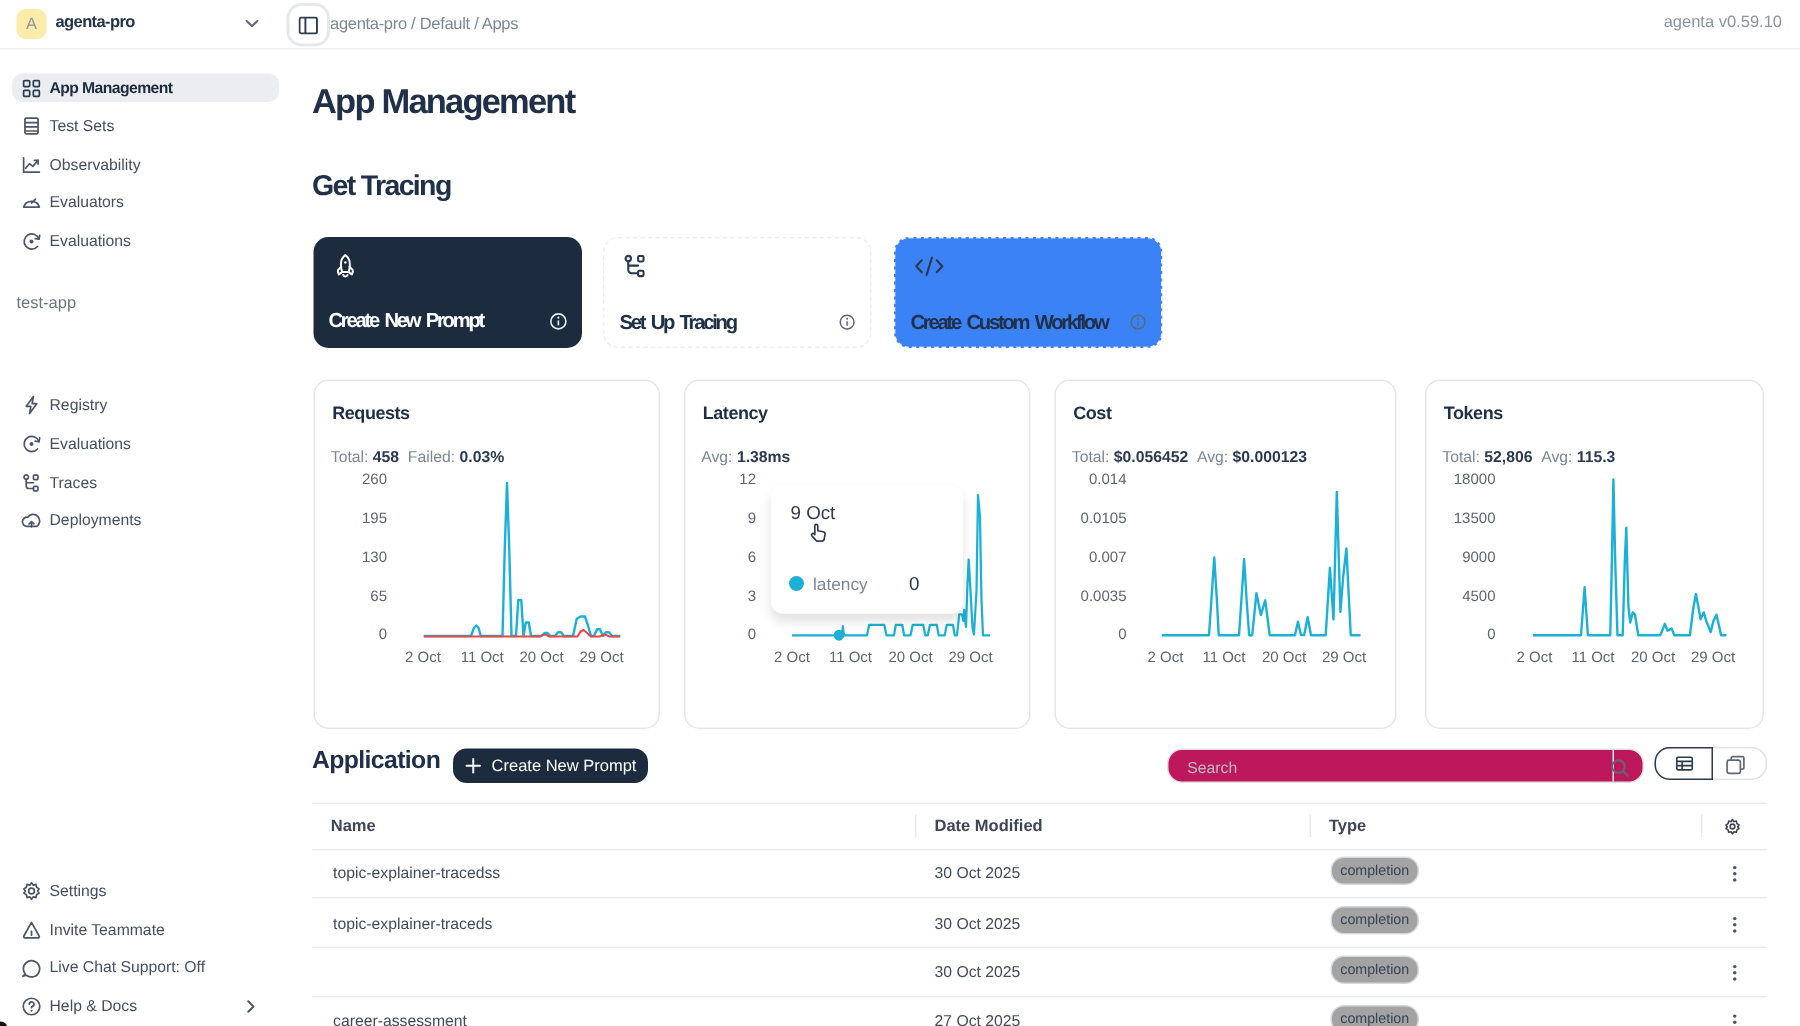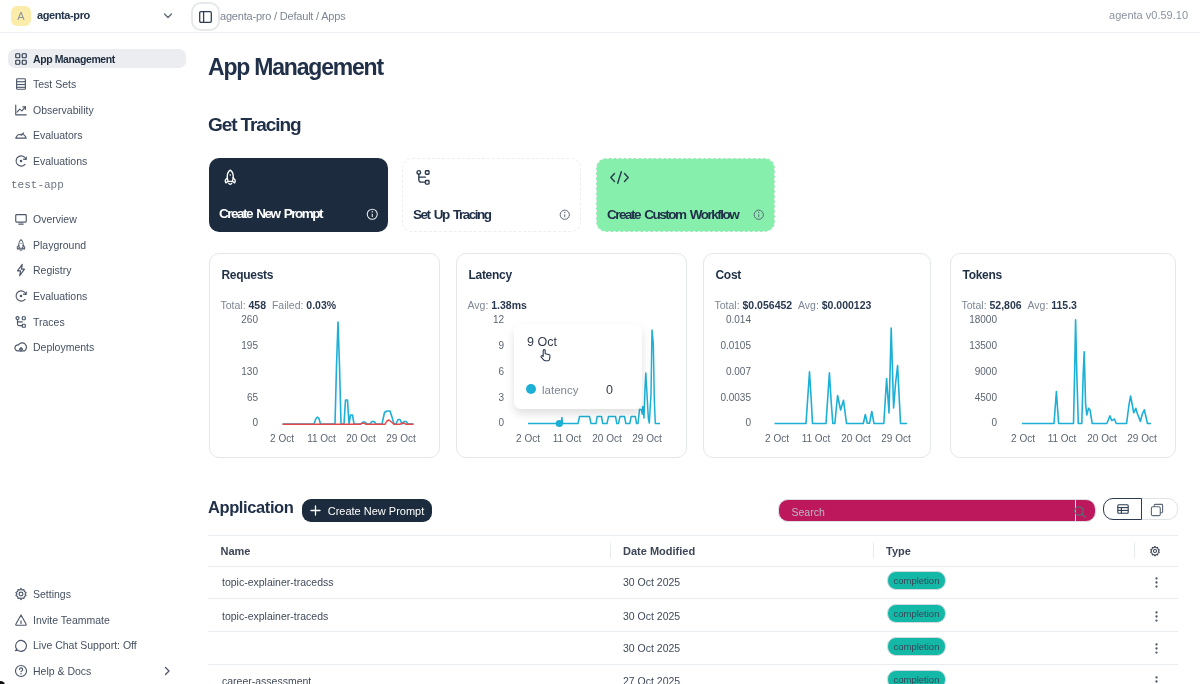--- a/index.html
+++ b/index.html
@@ -32,23 +32,23 @@
 
 #h1 { position:absolute; left:208px; top:53.5px; font-size:23px; letter-spacing:-1.2px; font-weight:bold; color:#203049; }
 #h2 { position:absolute; left:208px; top:113.5px; font-size:19px; letter-spacing:-1.1px; font-weight:bold; color:#203049; }
 
 .gcard { position:absolute; top:158px; width:179px; height:74px; border-radius:10px; }
 .gcard .gi { position:absolute; left:12px; top:10px; }
 .gcard .gt { position:absolute; left:10px; top:48px; font-size:13.5px; letter-spacing:-1.5px; word-spacing:2px; font-weight:bold; }
 .gcard .ginfo { position:absolute; right:10px; top:50px; }
 #gc1 { left:209px; background:#1c2c3e; color:#fff; }
 #gc2 { left:402px; background:#fff; border:1px dashed #eceef1; color:#203049; }
-#gc3 { left:596px; background:#86efac; border:1px dashed #eceef1; color:#203049; }
-
-.mcard { position:absolute; top:253px; height:205px; background:#fff;
+#gc3 { left:596px; background:#3b82f6; border:1px dashed #eceef1; color:#203049; }
+
+.mcard { position:absolute; top:253px; height:233px; background:#fff;
   border:1px solid #e4e7ea; border-radius:10px; }
 .mcard .t { position:absolute; left:11.5px; top:14px; font-size:12px; letter-spacing:-0.3px; font-weight:bold; color:#1f2f46; }
 .mcard .s { position:absolute; left:10.5px; top:33px; font-size:10.5px; color:#7d8694;margin-top:12px; }
 .mcard .s b { color:#2a3950; }
 
 
 #apph { position:absolute; left:208px; top:497.5px; font-size:16.5px; letter-spacing:-0.4px; font-weight:bold; color:#203049; }
 #cnp { position:absolute; left:302px; top:499px; width:130px; height:23px; background:#1c2c3e;
   border-radius:9px; color:#fff; font-size:11px; display:flex; align-items:center; justify-content:center; }
 #search { position:absolute; left:777.5px; top:499px; width:318px; height:22.5px;
@@ -63,21 +63,21 @@
 #tseg2 { position:absolute; right:13px; top:4px; }
 
 #table { position:absolute; left:208px; top:535px; width:970px; height:149px; }
 .hline { position:absolute; left:0; width:970px; height:1px; background:#eaedf0; }
 .hdr { position:absolute; top:1px; height:30px; display:flex; align-items:center;
   font-size:11px; font-weight:bold; color:#3c4656; }
 .vsep { position:absolute; top:8px; width:1px; height:15px; background:#e8ebee; }
 .cell { position:absolute; height:33px; display:flex; align-items:center;
   font-size:10.5px; color:#404a5a; }
 .chip { position:absolute; height:19px; padding:0 5.5px; border:1px solid #d5d9dd;
-  border-radius:9px; font-size:9.5px; color:#394456; display:flex; align-items:center; background:#14b8a6; }
+  border-radius:9px; font-size:9.5px; color:#394456; display:flex; align-items:center; background:#a3a3a3; }
 .dots { position:absolute; left:940px; width:16px; height:33px; display:flex;
   align-items:center; justify-content:center; }
 
 .axis { font-size:10px; fill:#5b6572; }
 </style>
 </head>
 <body>
 
 <div id="header">
   <div id="avatar">A</div>
@@ -136,41 +136,22 @@
   <div class="mitem" style="top:115.5px;">
     <svg class="mi" viewBox="0 0 16 16">
         <g fill="none" stroke="#4b5668" stroke-width="1.3" stroke-linecap="round" stroke-linejoin="round">
           <path d="M12.6 11.8 a5.8 5.8 0 1 1 1.1 -5.6"></path>
           <path d="M14.2 3.4 l-0.5 2.9 -2.9 -0.5"></path>
           <circle cx="8" cy="8" r="1.5" fill="#4b5668" stroke="none"></circle>
         </g>
       </svg>
     Evaluations</div>
 
-  <div class="mlabel" style="top:146px;font-family:Liberation Mono, monospace;">test-app</div>
-
-  <div class="mitem" style="top:174px;">
-    <svg class="mi" viewBox="0 0 16 16">
-        <g fill="none" stroke="#4b5668" stroke-width="1.3" stroke-linecap="round" stroke-linejoin="round">
-          <rect x="2" y="3" width="12" height="8.5" rx="1"></rect>
-          <line x1="5.5" y1="13.8" x2="10.5" y2="13.8"></line>
-        </g>
-      </svg>
-    Overview</div>
-  <div class="mitem" style="top:199.6px;">
-    <svg class="mi" viewBox="0 0 16 16">
-        <g fill="none" stroke="#4b5668" stroke-width="1.2" stroke-linecap="round" stroke-linejoin="round">
-          <path d="M8 1.8 c1.8 1.2 2.6 3.4 2.6 5.6 0 1.6-.3 3-.8 4.2 h-3.6 c-.5-1.2-.8-2.6-.8-4.2 0-2.2.8-4.4 2.6-5.6 Z"></path>
-          <path d="M5.6 8.5 L3.8 10.3 c-.3 1 .0 2 .4 2.6 l1.9-1.3"></path>
-          <path d="M10.4 8.5 L12.2 10.3 c.3 1 0 2-.4 2.6 l-1.9-1.3"></path>
-          <path d="M6.7 13.2 a1.4 1.4 0 0 0 2.6 0"></path>
-          <circle cx="8" cy="6" r="0.7" fill="#4b5668" stroke="none"></circle>
-        </g>
-      </svg>
-    Playground</div>
+  <div class="mlabel" style="top:163px;">test-app</div>
+
   <div class="mitem" style="top:225px;">
     <svg class="mi" viewBox="0 0 16 16">
         <g fill="none" stroke="#4b5668" stroke-width="1.3" stroke-linecap="round" stroke-linejoin="round">
           <path d="M9.5 1.5 L4 9 h3.5 L6.5 14.5 L12 7 h-3.5 Z"></path>
         </g>
       </svg>
     Registry</div>
   <div class="mitem" style="top:250.8px;">
     <svg class="mi" viewBox="0 0 16 16">
         <g fill="none" stroke="#4b5668" stroke-width="1.3" stroke-linecap="round" stroke-linejoin="round">

